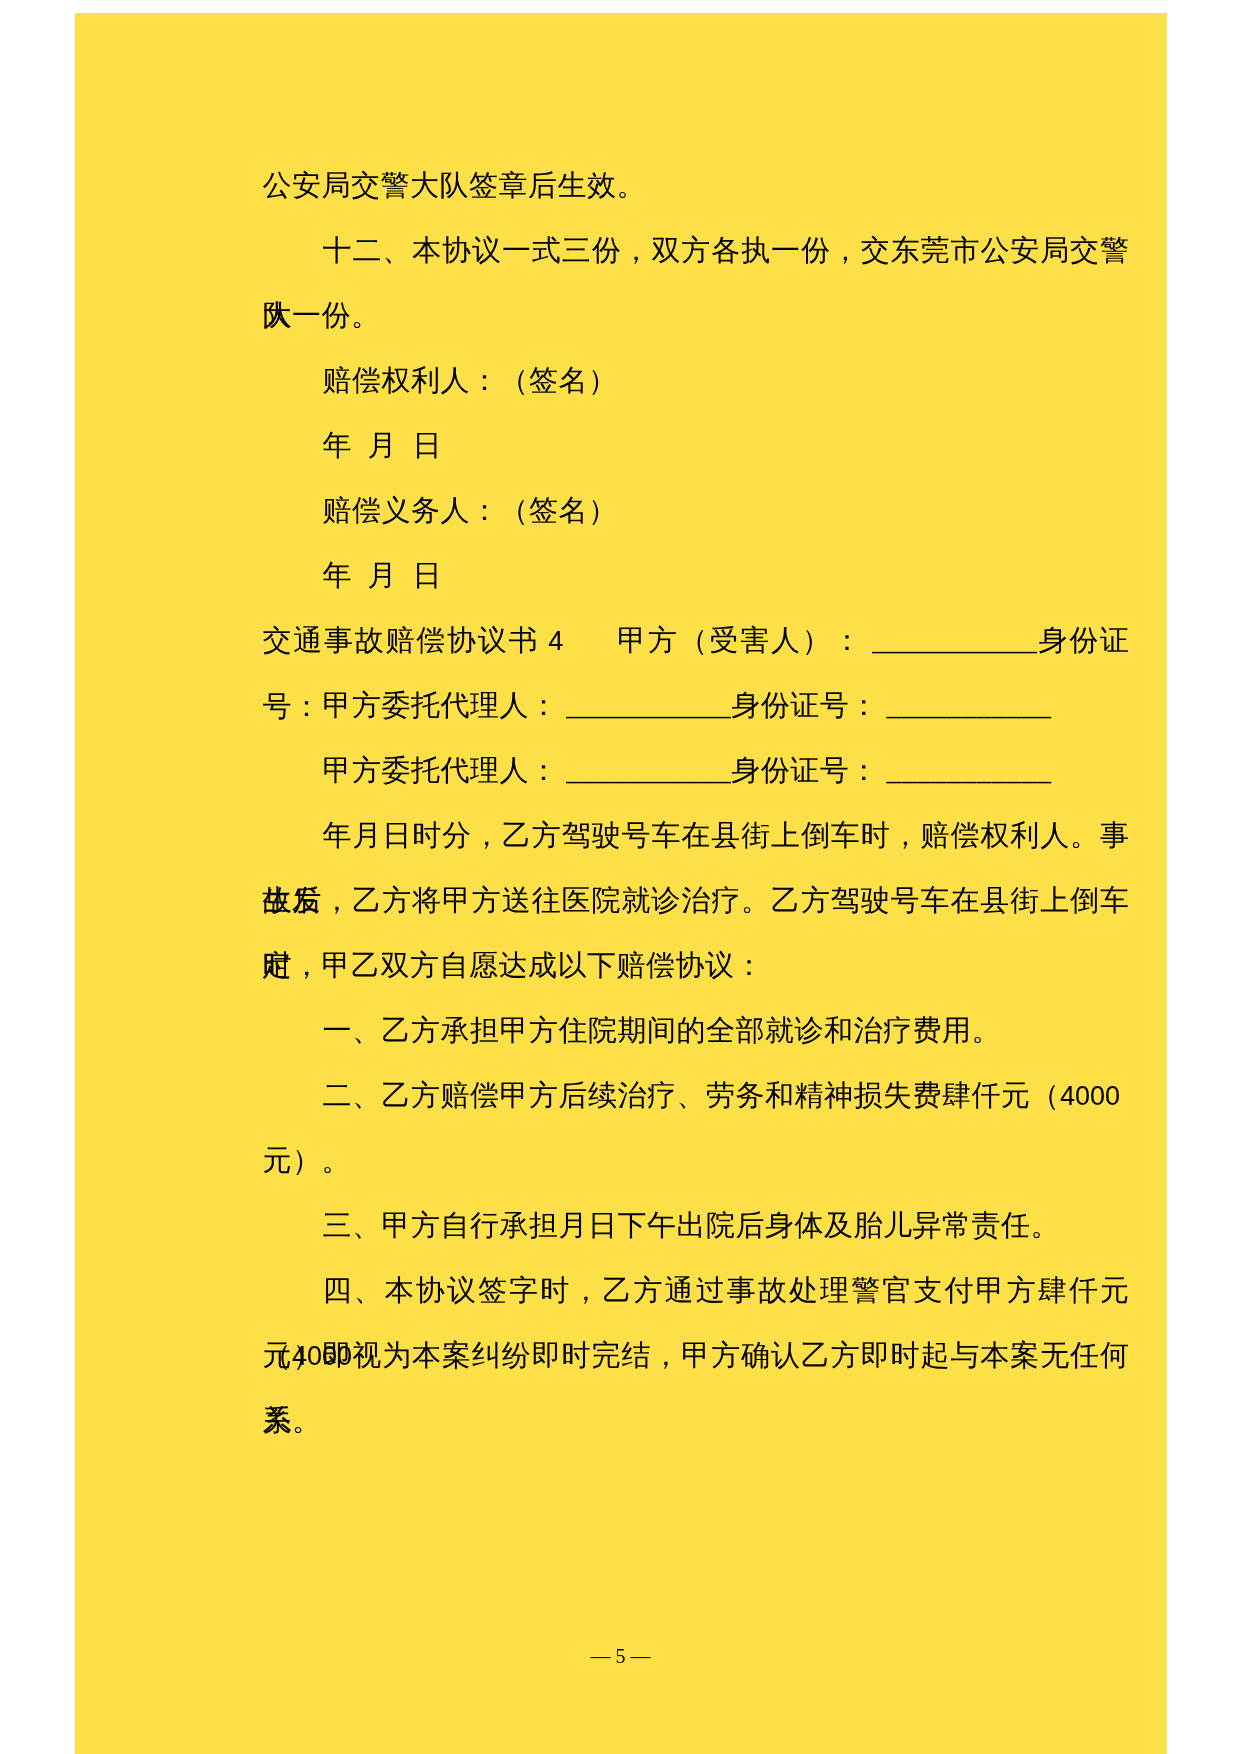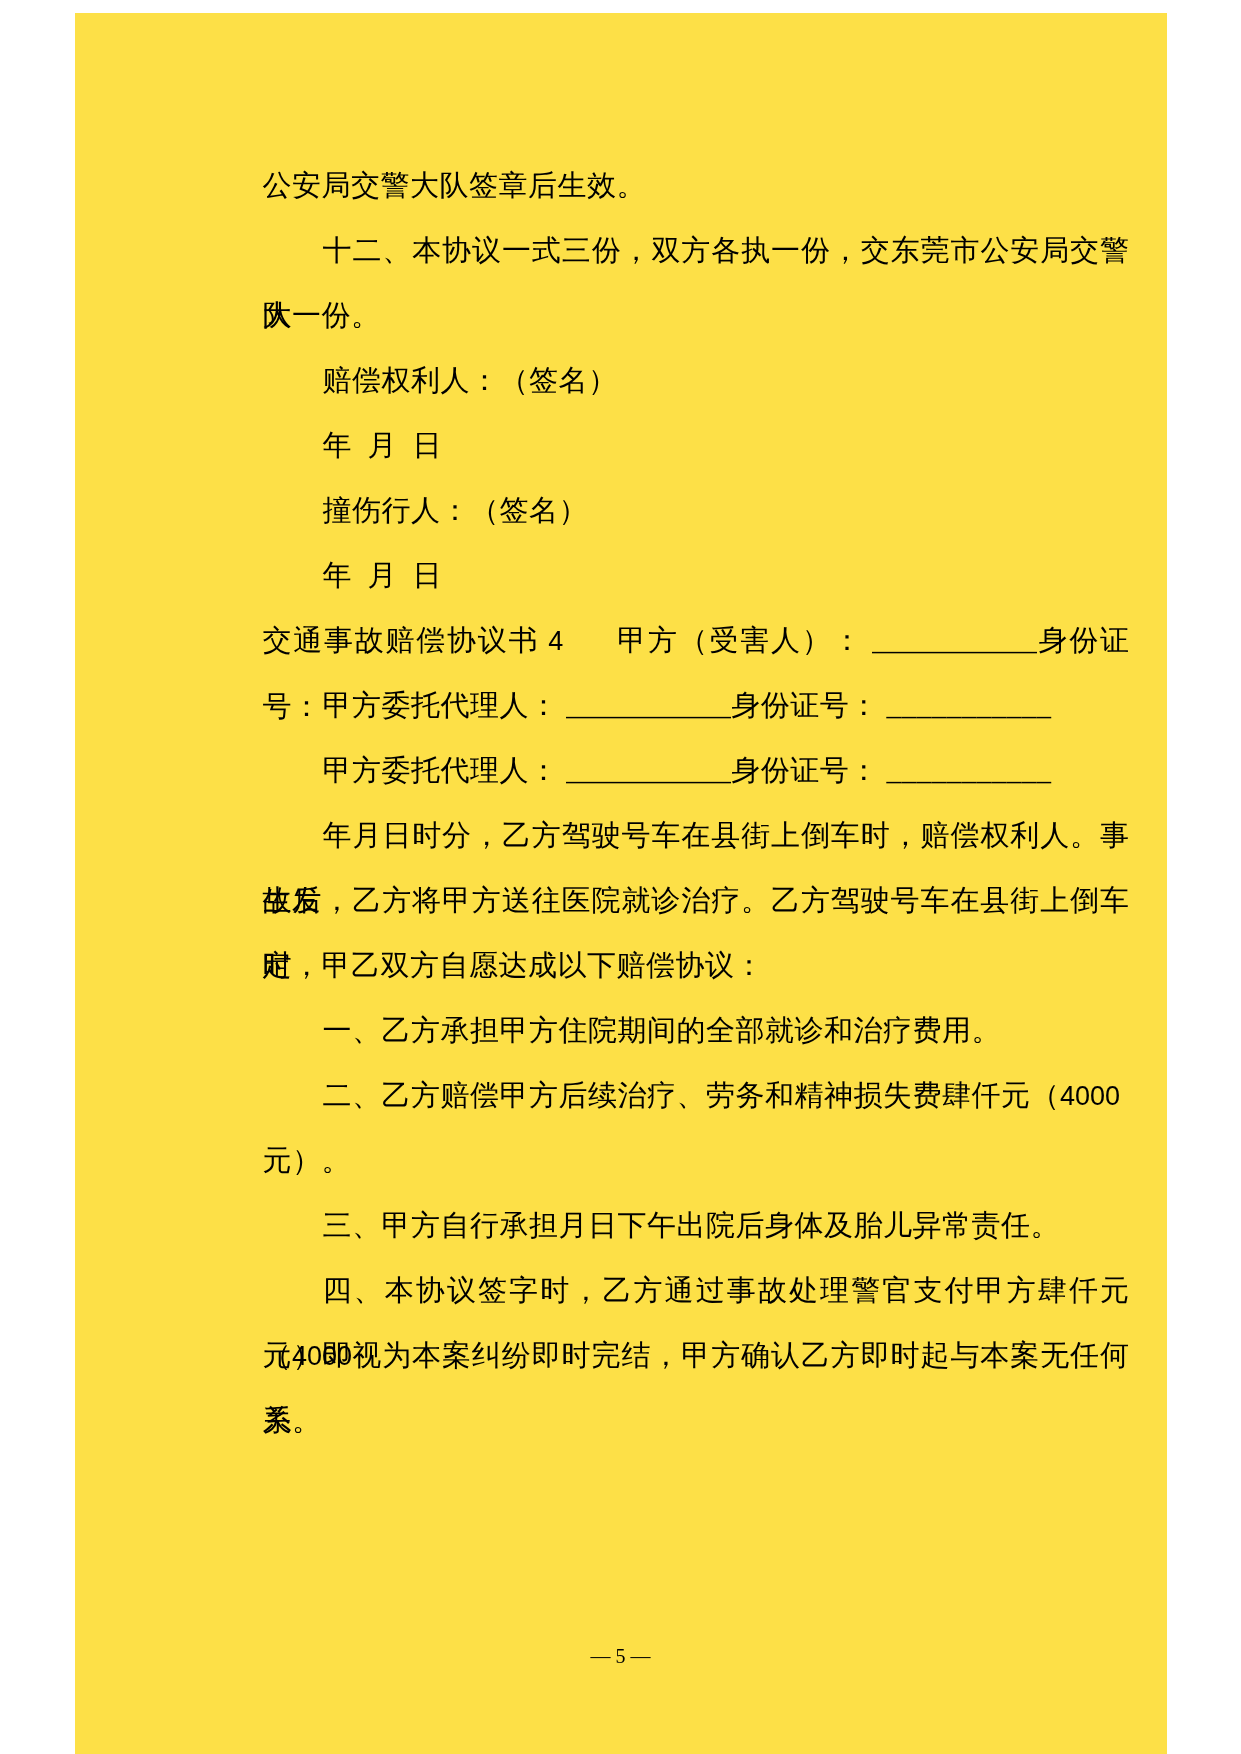--- a/index.html
+++ b/index.html
@@ -57,21 +57,21 @@
 </head>
 <body>
 
 <div class="page">
   <div class="text-block" id="lines-container">
       <div class="doc-line">公安局交警大队签章后生效。</div>
       <div class="doc-line indent">十二、本协议一式三份，双方各执一份，交东莞市公安局交警大</div>
       <div class="doc-line">队一份。</div>
       <div class="doc-line indent">赔偿权利人：（签名）</div>
       <div class="doc-line indent">年  月  日</div>
-      <div class="doc-line indent">撞伤行人：（签名）</div>
+      <div class="doc-line indent">赔偿义务人：（签名）</div>
       <div class="doc-line indent">年  月  日</div>
       <div class="doc-line">交通事故赔偿协议书 <span class="num">4</span>      甲方（受害人）： ___________身份证号：</div>
       <div class="doc-line indent">甲方委托代理人： ___________身份证号： ___________</div>
       <div class="doc-line indent">甲方委托代理人： ___________身份证号： ___________</div>
       <div class="doc-line indent">年月日时分，乙方驾驶号车在县街上倒车时，赔偿权利人。事故发</div>
       <div class="doc-line">生后，乙方将甲方送往医院就诊治疗。乙方驾驶号车在县街上倒车时</div>
       <div class="doc-line">定，甲乙双方自愿达成以下赔偿协议：</div>
       <div class="doc-line indent">一、乙方承担甲方住院期间的全部就诊和治疗费用。</div>
       <div class="doc-line indent">二、乙方赔偿甲方后续治疗、劳务和精神损失费肆仟元（<span class="num">4000</span></div>
       <div class="doc-line">元）。</div>

